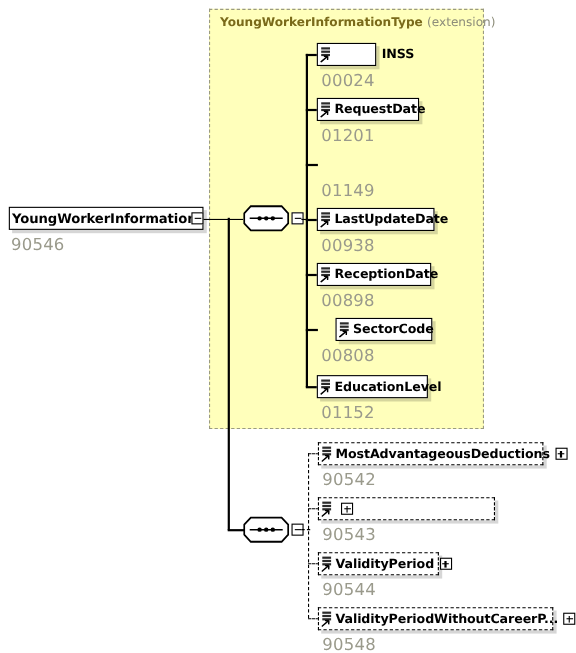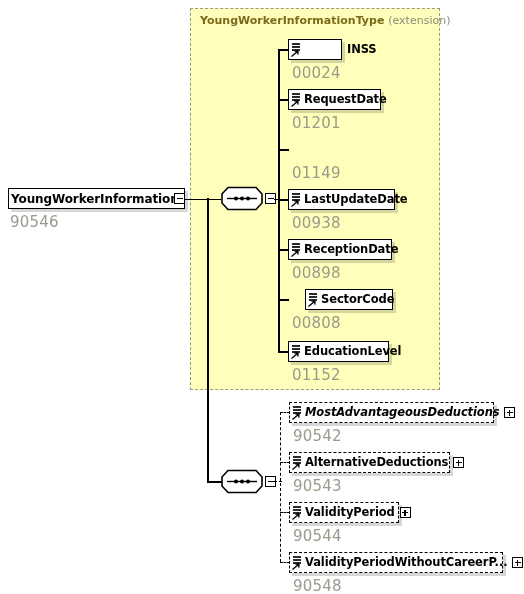--- a/index.html
+++ b/index.html
@@ -314,21 +314,21 @@
   </div>
 
   <div class="dline h" style="left:274px; top:481px; width:8px;"></div>
   <div class="dline v" style="left:280px; top:412px; height:150px;"></div>
 
   <div class="dline h" style="left:280px; top:412px; width:10px;"></div>
   <div class="dline h" style="left:280px; top:462px; width:10px;"></div>
   <div class="dline h" style="left:280px; top:512px; width:10px;"></div>
   <div class="dline h" style="left:280px; top:562px; width:10px;"></div>
 
-  <div class="node optional" style="left:289px; top:402px; width:205px;font-style:italic;">
+  <div class="node optional" style="left:289px; top:402px; width:205px;">
     <span class="el-icon">
       <span class="ln l1"></span>
         <span class="ln l2"></span>
         <span class="ln l3"></span>
       <svg class="arrow" viewBox="0 0 8 7">
           <path d="M0.5,6.5 L7,1 M7,1 L3.4,1.2 M7,1 L6.8,4.6" stroke="#000" stroke-width="1.3" fill="none"></path>
         </svg>
     </span>
     <span class="label">MostAdvantageousDeductions</span>
     <span class="toggle plus inline"></span>
@@ -337,21 +337,20 @@
 
   <div class="node optional" style="left:289px; top:452px; width:161px;">
     <span class="el-icon">
       <span class="ln l1"></span>
         <span class="ln l2"></span>
         <span class="ln l3"></span>
       <svg class="arrow" viewBox="0 0 8 7">
           <path d="M0.5,6.5 L7,1 M7,1 L3.4,1.2 M7,1 L6.8,4.6" stroke="#000" stroke-width="1.3" fill="none"></path>
         </svg>
     </span>
-    <span class="label">AlternativeDeductions</span>
     <span class="toggle plus inline"></span>
   </div>
   <div class="node-id" style="left:293px; top:477px;">90543</div>
 
   <div class="node optional" style="left:289px; top:502px; width:110px;">
     <span class="el-icon">
       <span class="ln l1"></span>
         <span class="ln l2"></span>
         <span class="ln l3"></span>
       <svg class="arrow" viewBox="0 0 8 7">

